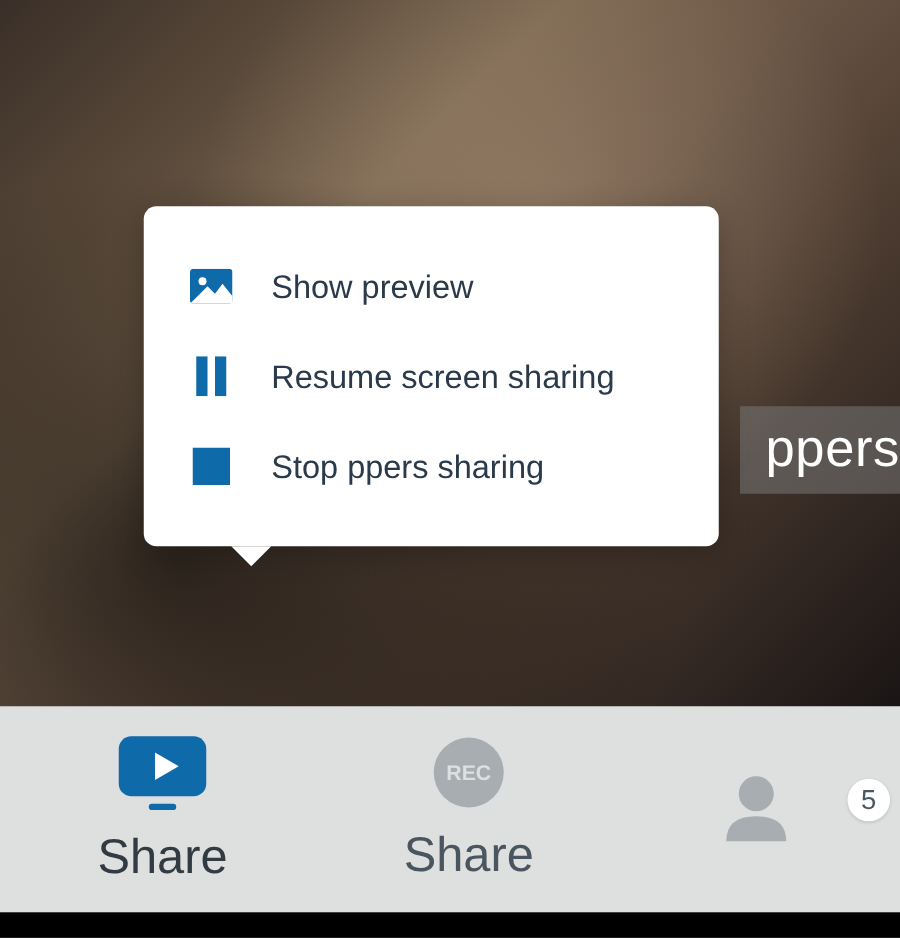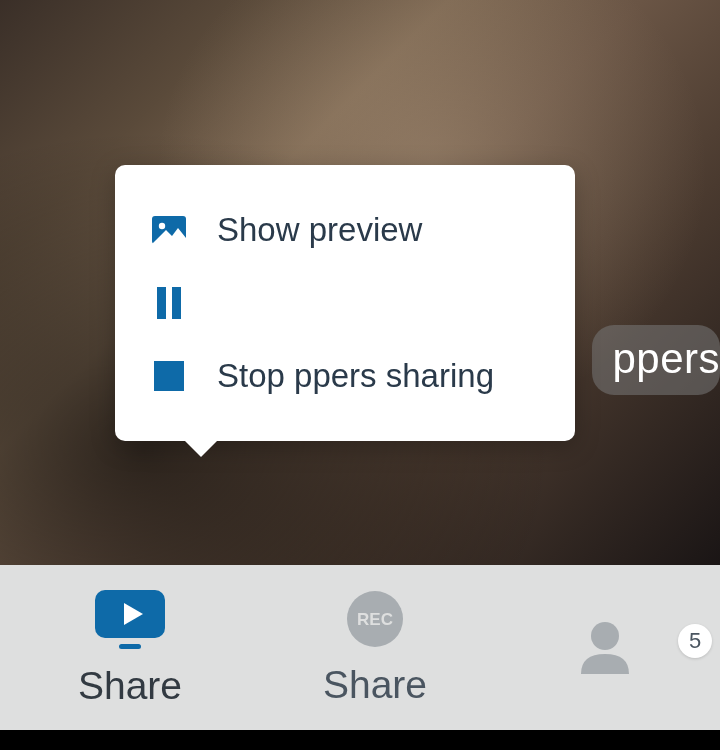--- a/index.html
+++ b/index.html
@@ -31,21 +31,20 @@
       right: 0;
       top: 325px;
       height: 70px;
       background: rgba(120,120,120,0.55);
       color: #fff;
       font-size: 42px;
       font-weight: 400;
       padding: 10px 0 10px 20px;
       z-index: 2;
       letter-spacing: 0.5px;
-      border-radius: 22px;
     }
     .popup {
       position: absolute;
       left: 115px;
       top: 165px;
       width: 460px;
       background: #fff;
       border-radius: 10px;
       box-shadow: 0 6px 24px rgba(0,0,0,0.25);
       z-index: 10;
@@ -70,21 +69,21 @@
     }
     .menu-item .icon {
       width: 36px;
       height: 36px;
       display: flex;
       align-items: center;
       justify-content: center;
       flex-shrink: 0;
     }
     .menu-item .label {
-      font-size: 33px;
+      font-size: 26px;
       color: #2a3a4a;
       font-weight: 400;
     }
     .toolbar {
       position: absolute;
       left: 0;
       bottom: 20px;
       width: 100%;
       height: 165px;
       background: #dedfdf;
@@ -156,20 +155,21 @@
   </div>
 
 
   <div class="menu-item">
     <span class="icon">
       <svg width="28" height="32" viewBox="0 0 28 32">
         <rect x="2" y="0" width="9" height="32" fill="#0e6aa8"></rect>
         <rect x="17" y="0" width="9" height="32" fill="#0e6aa8"></rect>
       </svg>
     </span>
+    <span class="label">Resume screen sharing</span>
   </div>
 
   <div class="menu-item">
     <span class="icon">
       <svg width="30" height="30" viewBox="0 0 30 30">
         <rect x="0" y="0" width="30" height="30" fill="#0e6aa8"></rect>
       </svg>
     </span>
     <span class="label">Stop ppers sharing</span>
   </div>

